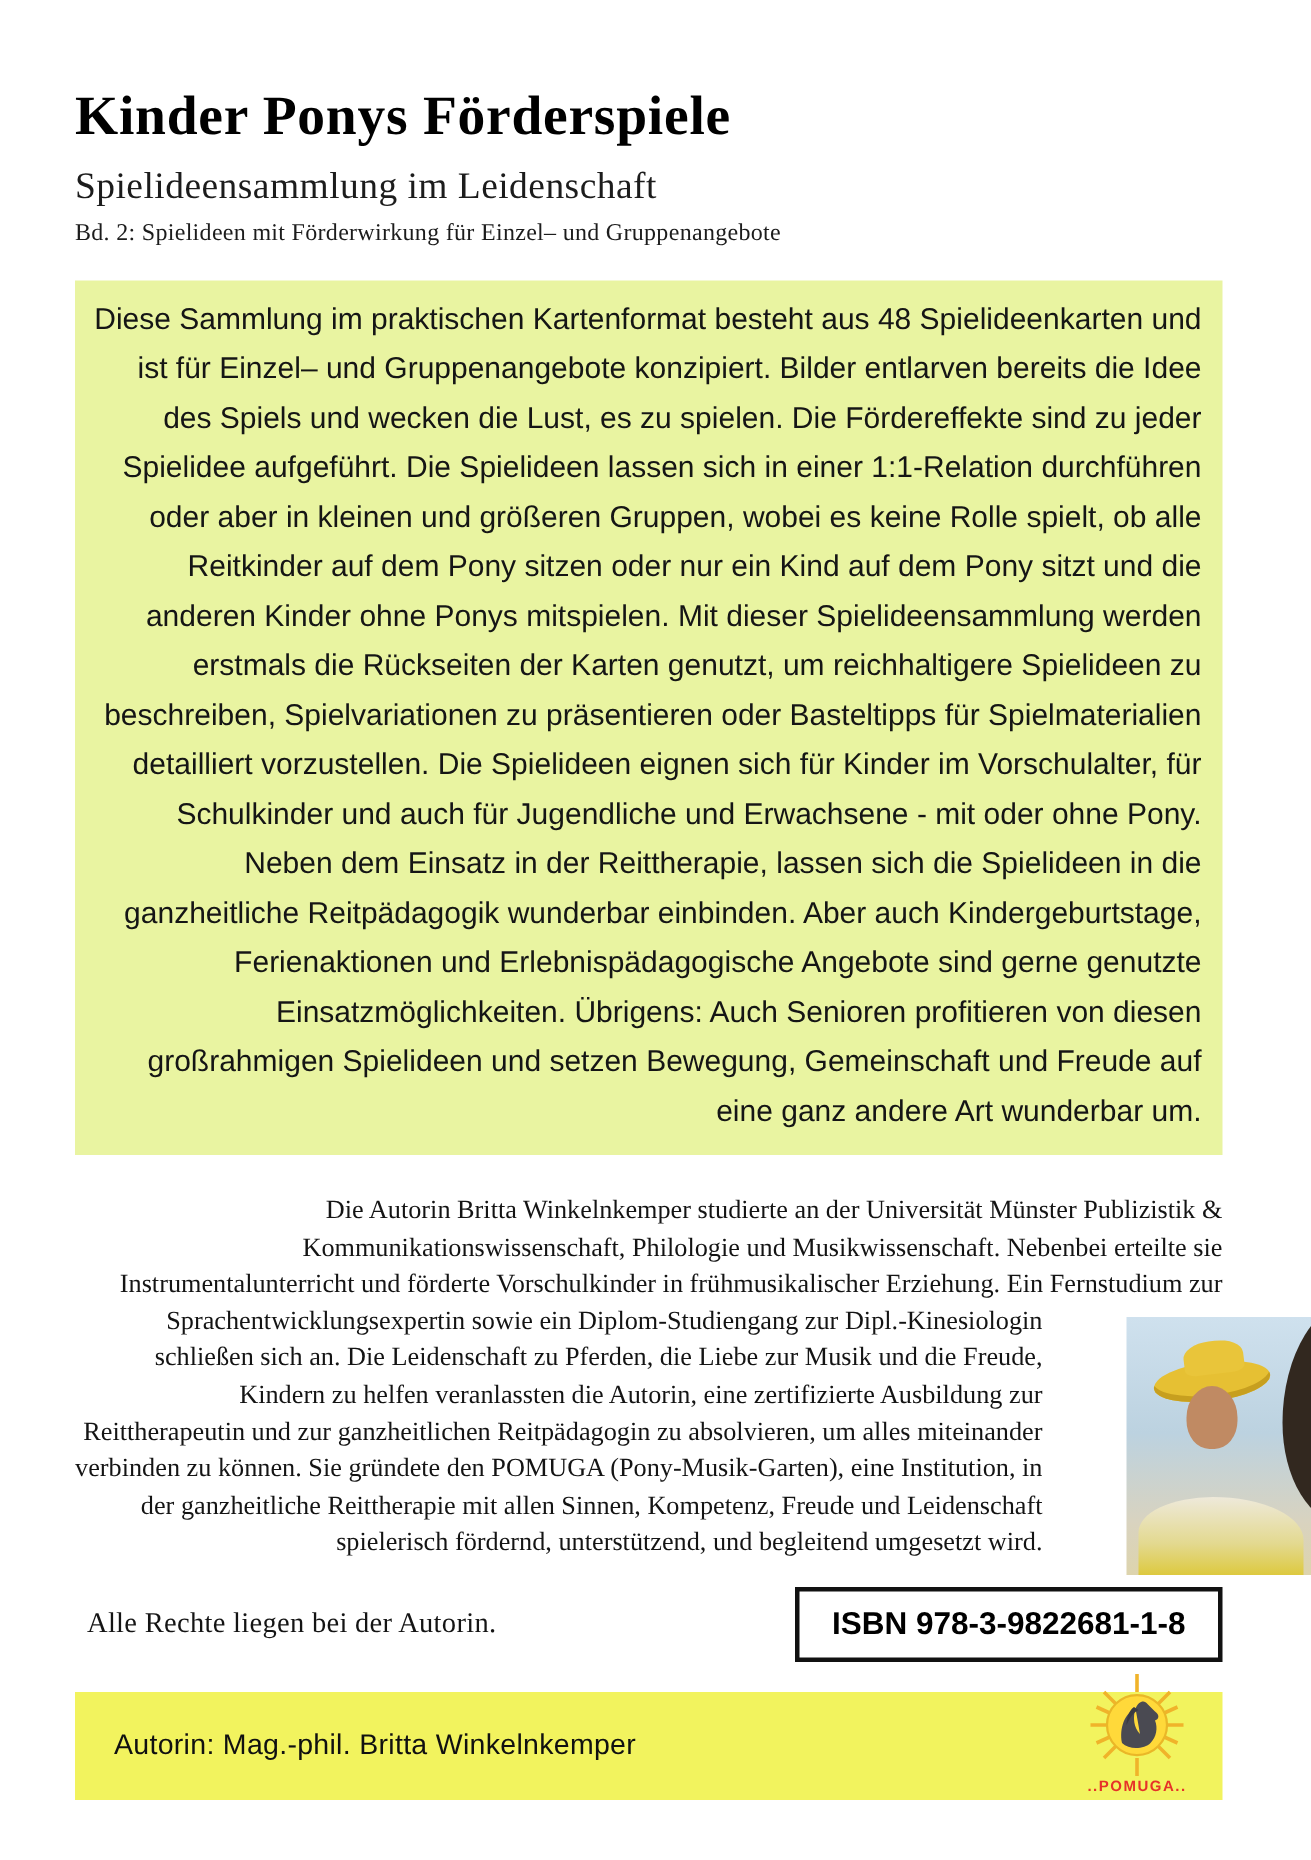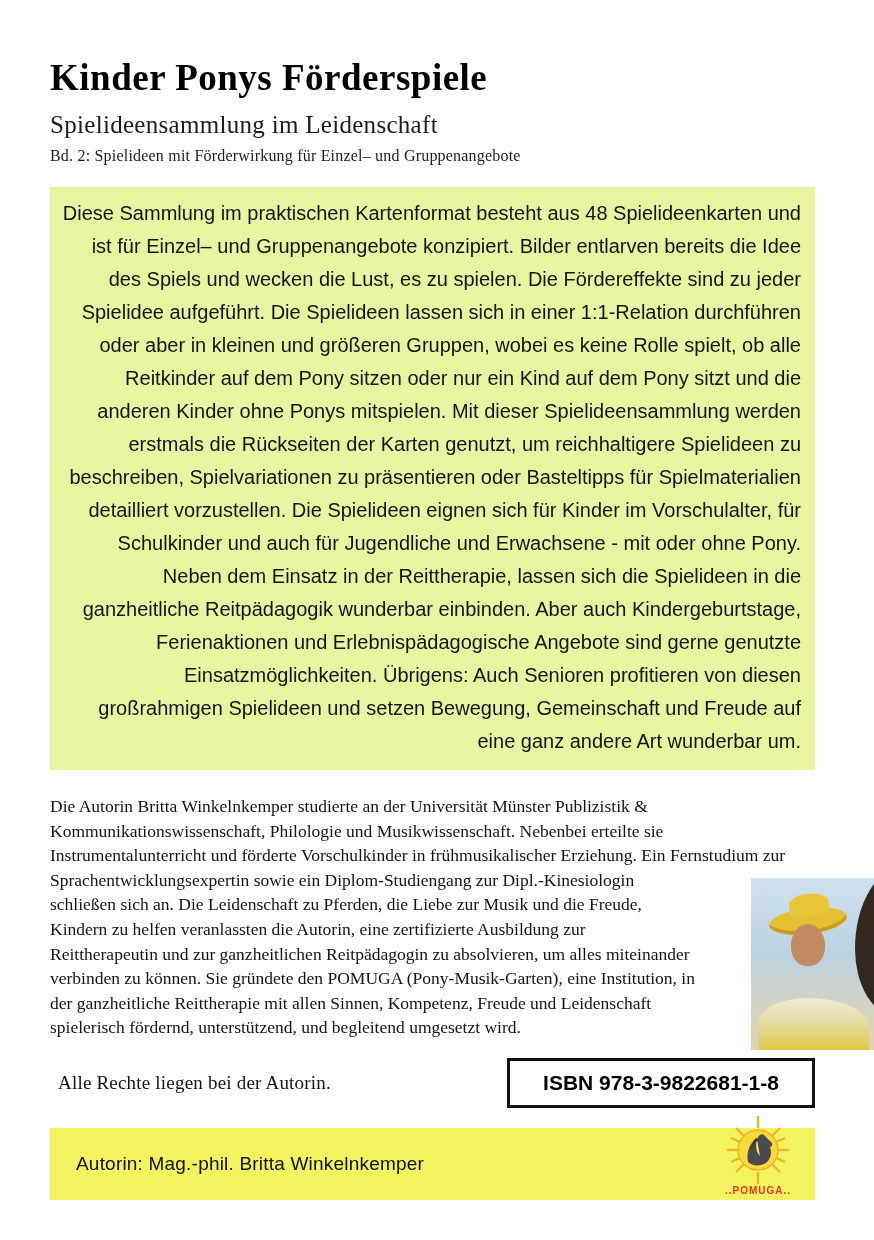--- a/index.html
+++ b/index.html
@@ -61,21 +61,21 @@
     margin-top: 24px;
     
     width: 817px; 
   }
   .author-text {
     width: 765px;
     font-family: "Liberation Serif", serif;
     font-size: 17.5px;
     line-height: 24.6px;
     color: #141414;
-    text-align: left;
+    text-align: right;
   }
   
   .float-push { float: right; width: 0; height: 82px; }
   .float-hole { float: right; clear: right; width: 120px; height: 172px; }
   .author-photo {
     position: absolute;
     right: -52px;
     top: 84px;
     width: 168px;
     height: 172px;
@@ -145,21 +145,21 @@
     letter-spacing: 0.2px;
   }
   .isbn-box {
     border: 3px solid var(--isbn_border, #111);
     background: #fff;
     padding: 10px 18px;
     font-family: "Liberation Sans", sans-serif;
     font-weight: 700;
     font-size: 21px;
     color: #000;
-    width: 308px;
+    width: 285px;
     text-align: center;
     margin-top: 2px;
   }
   .footer-bar {
     position: relative;
     margin-top: 14px;
     width: 765px;
     height: 72px;
     background: var(--footer_bar, #f2f35e);
   }

